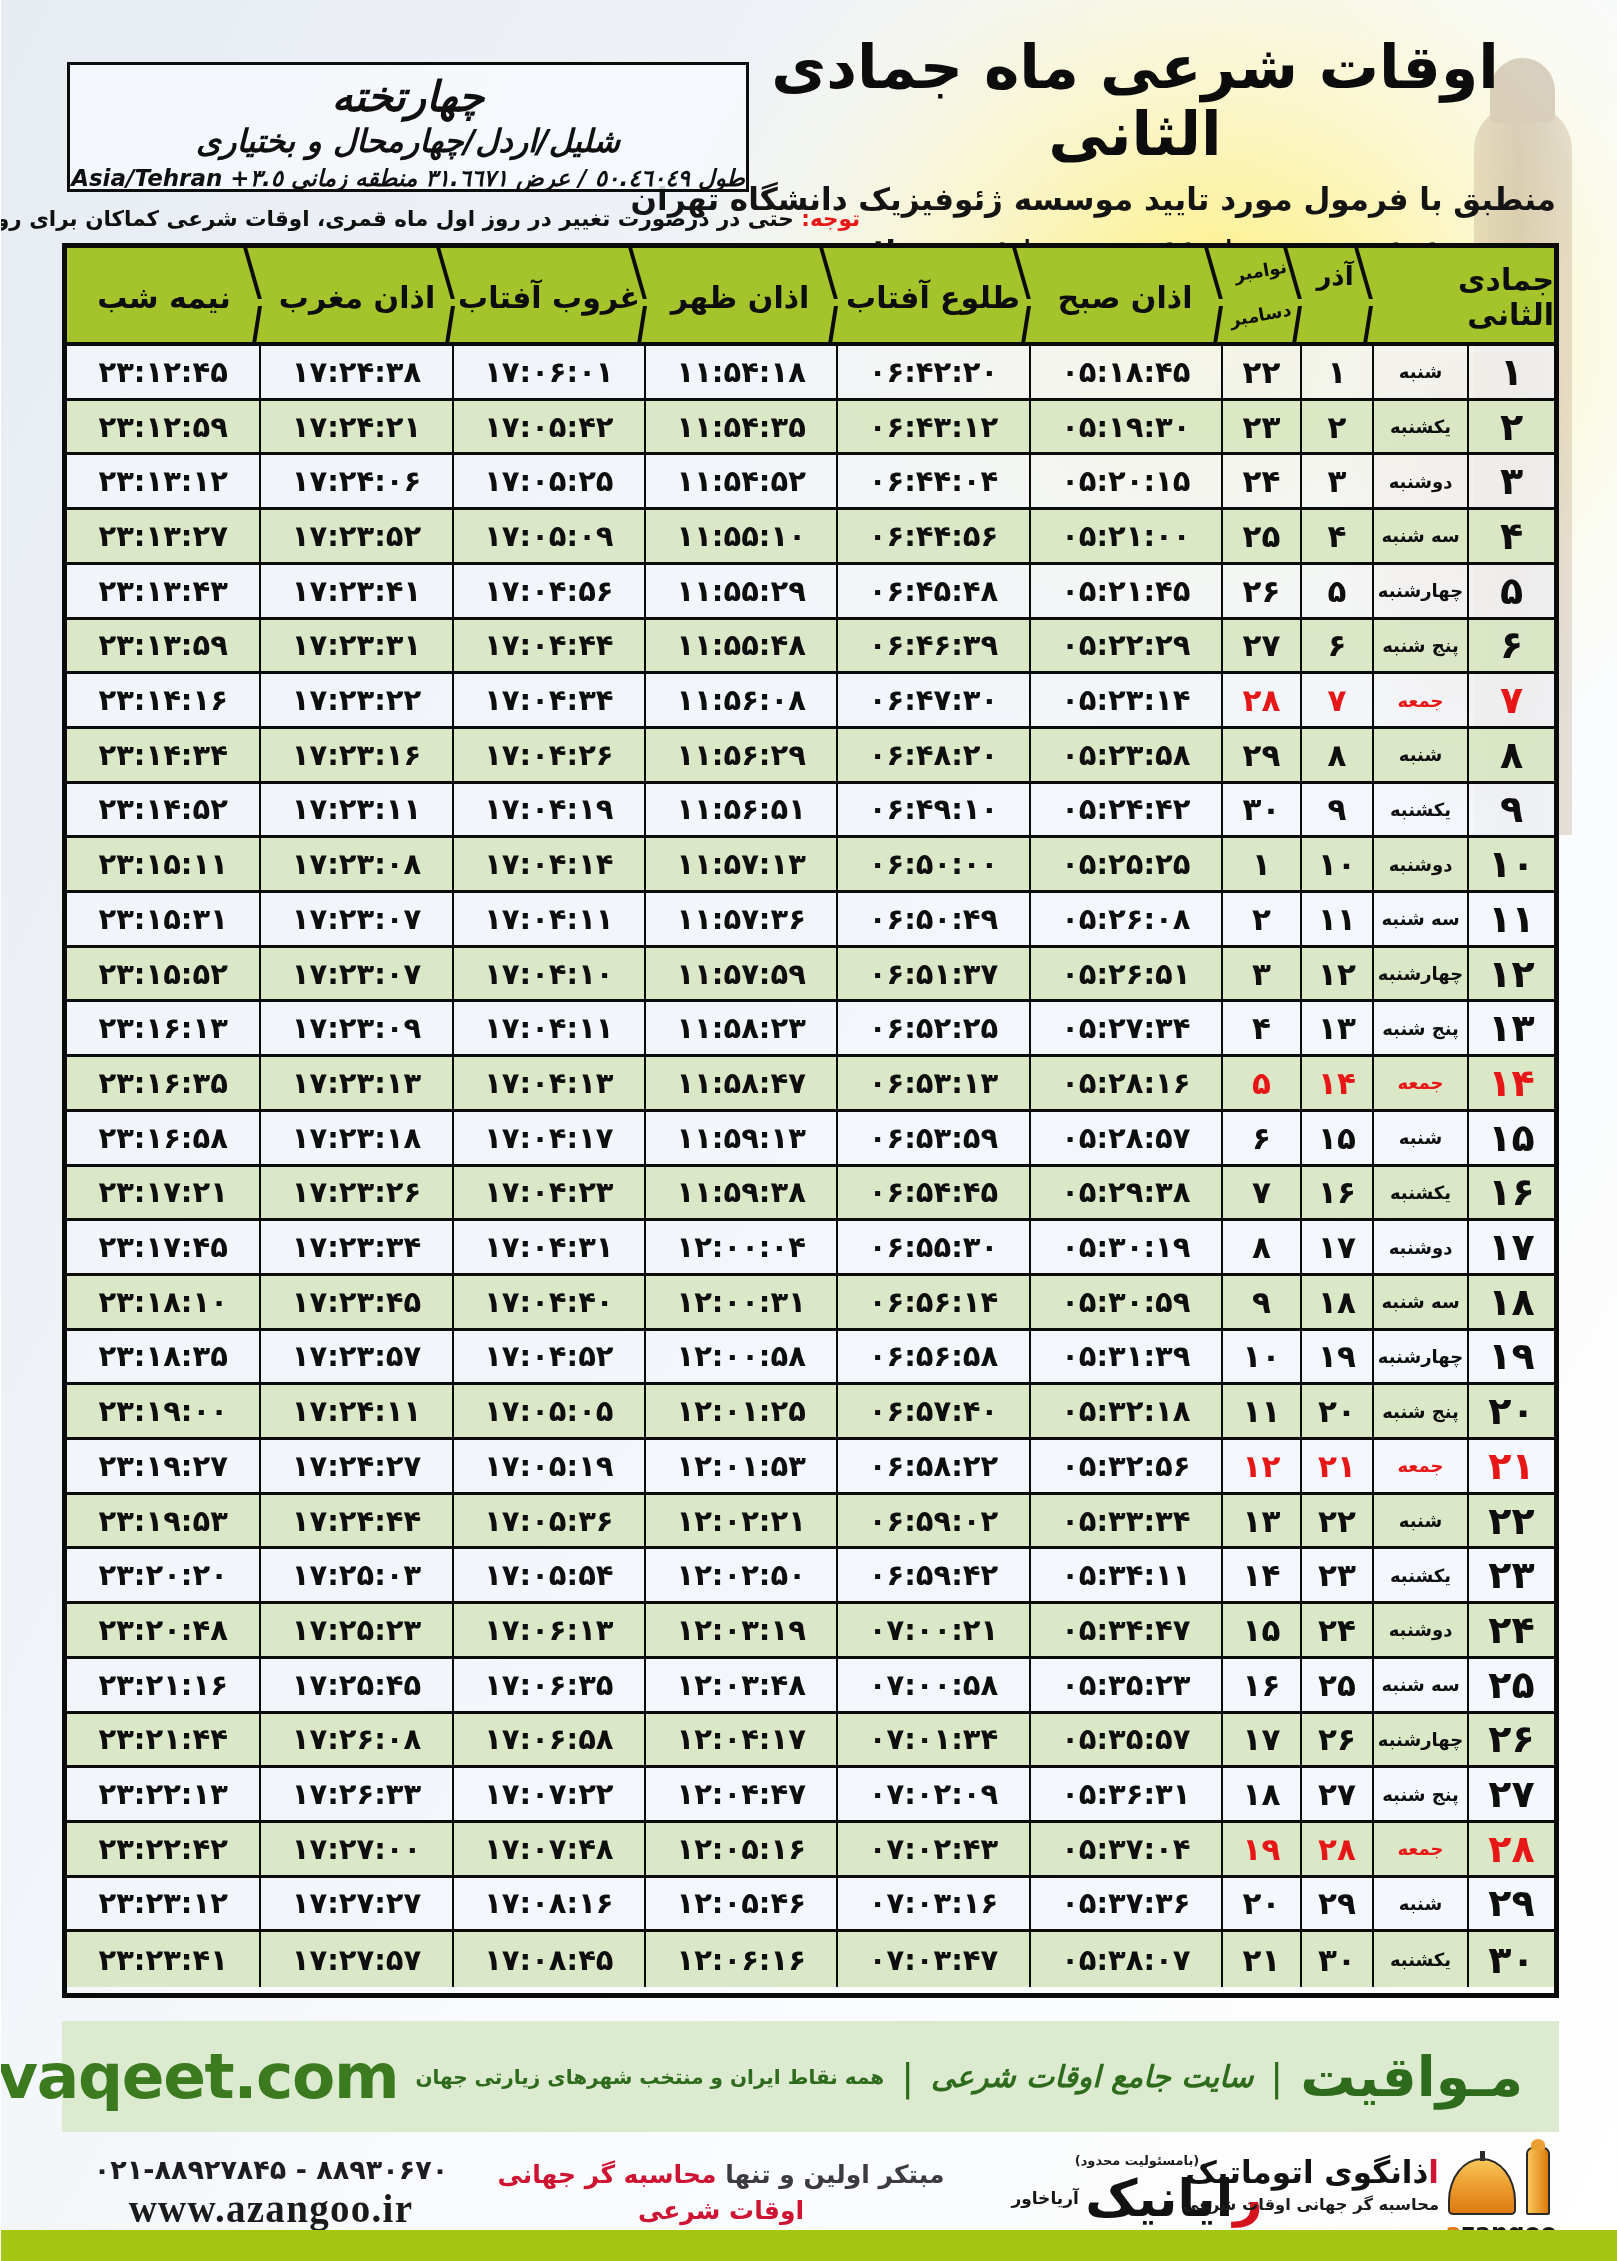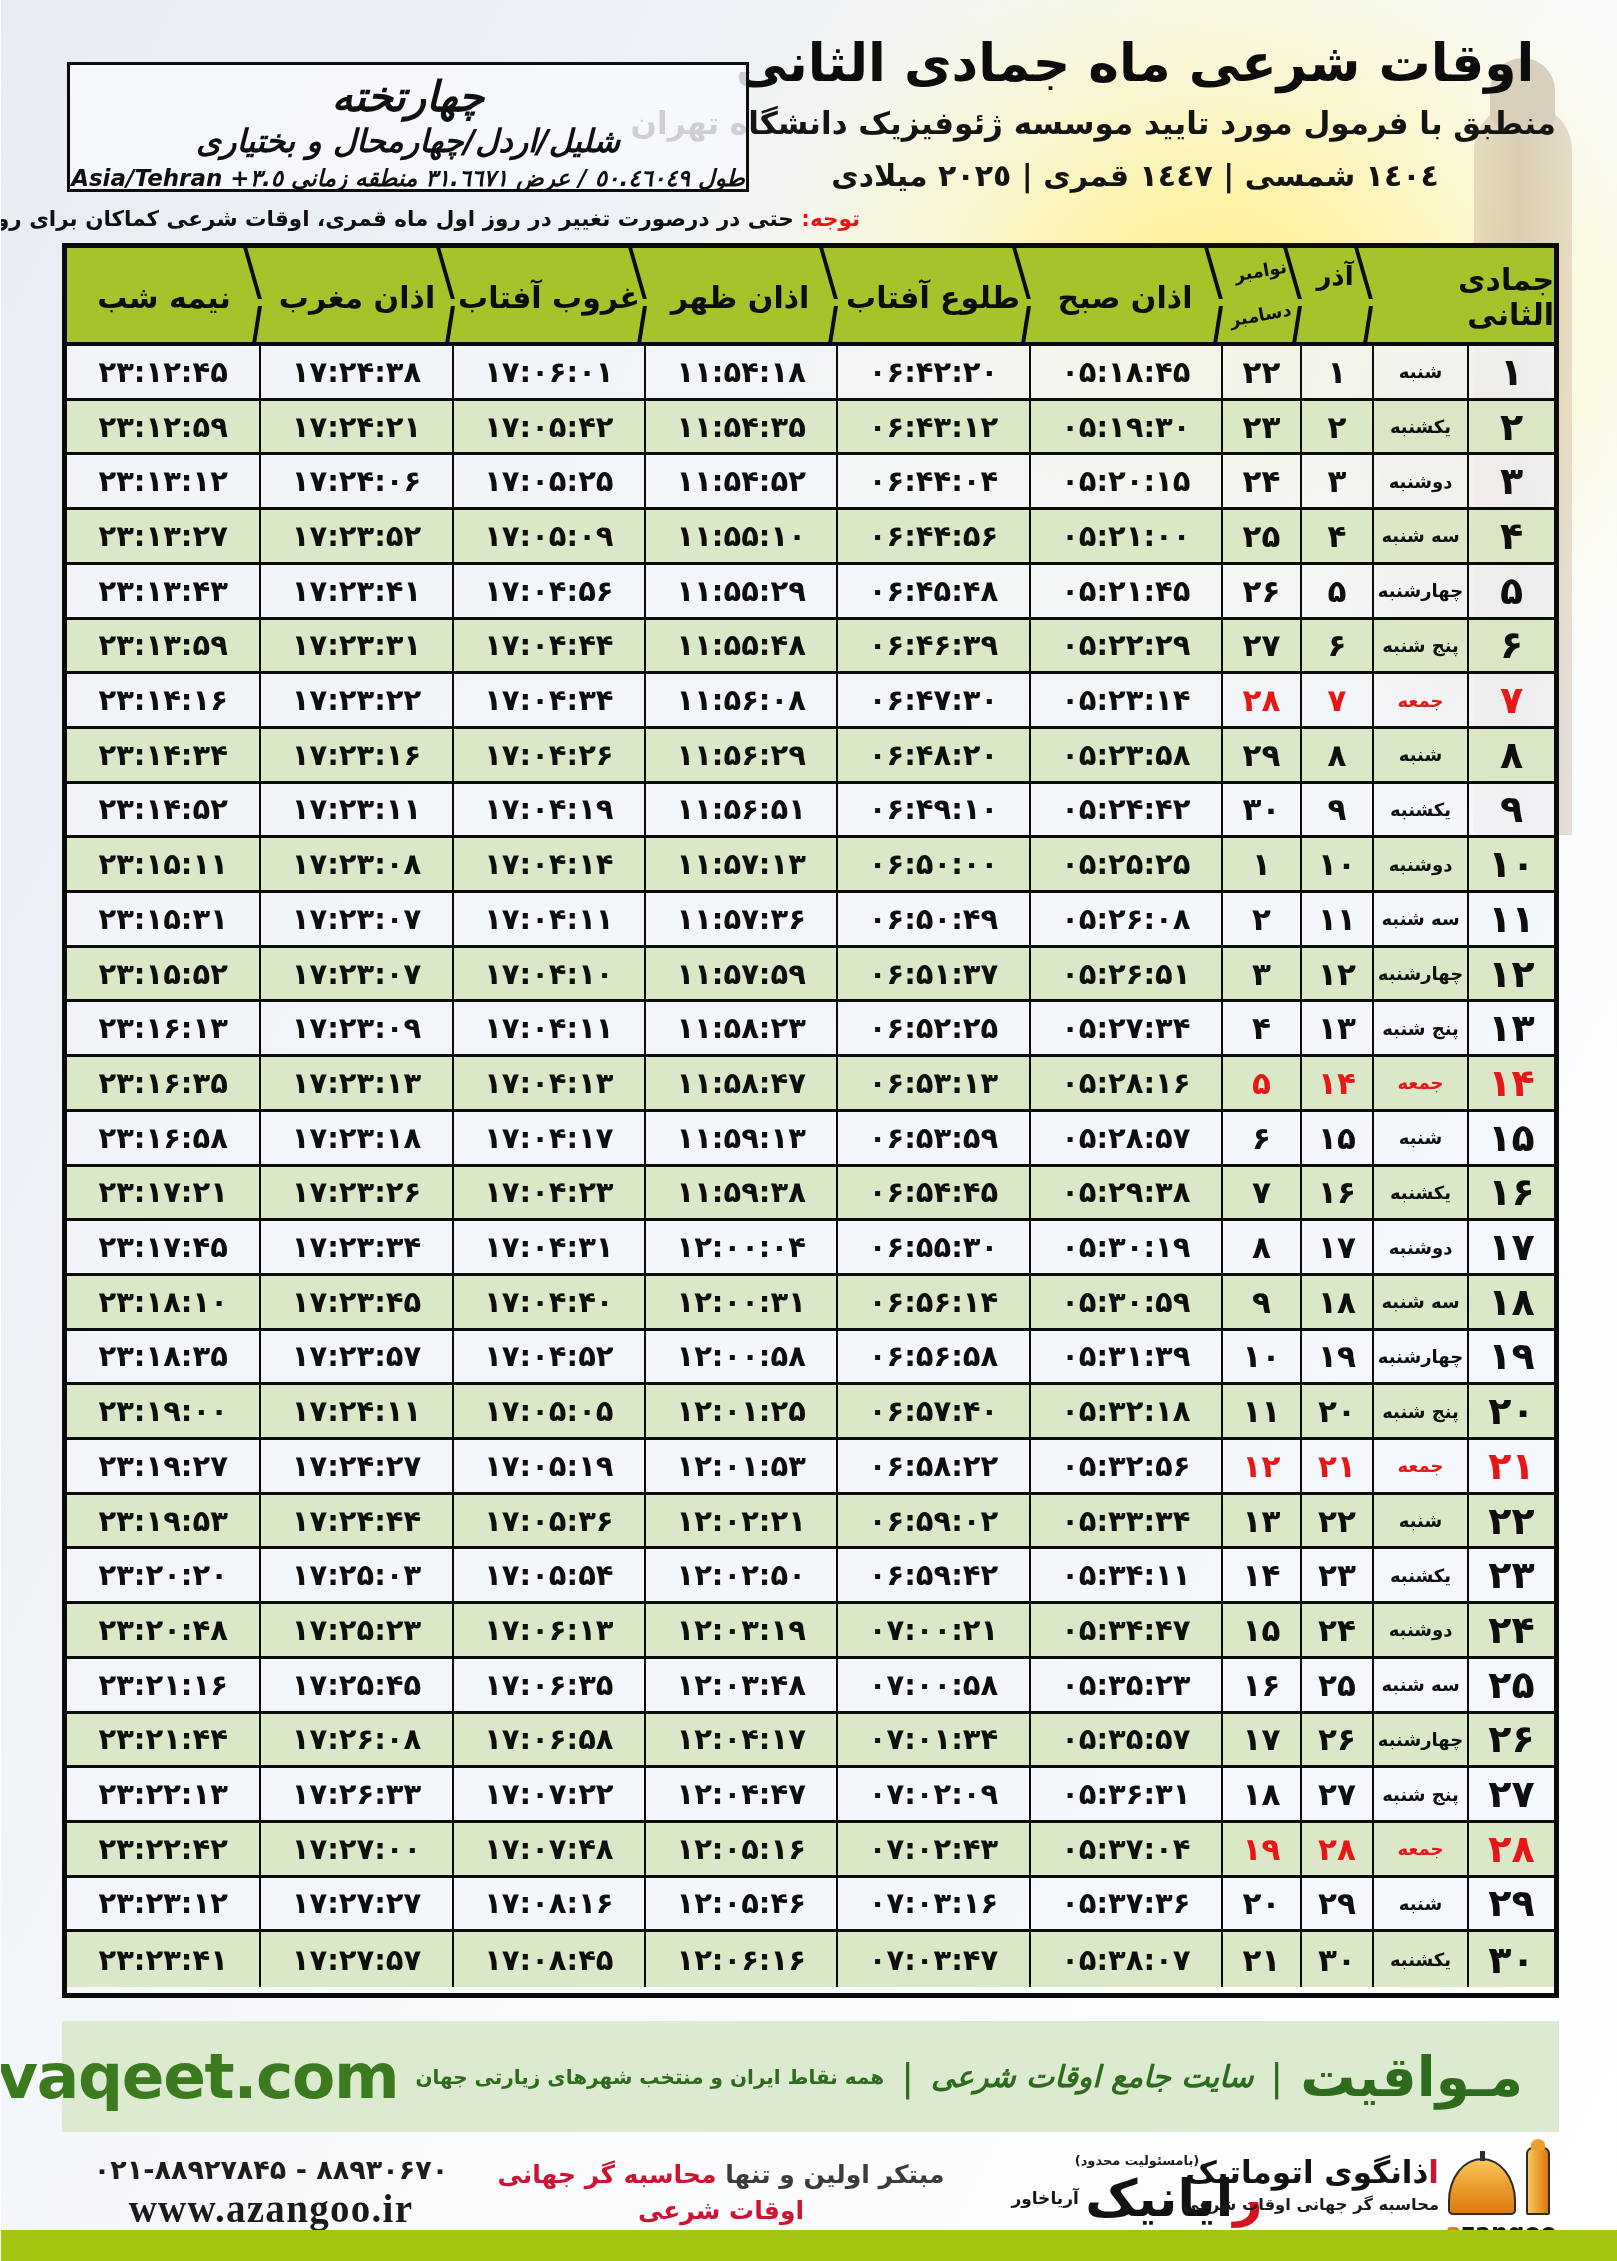--- a/index.html
+++ b/index.html
@@ -15,21 +15,21 @@
     background: linear-gradient(90deg,#b49a7e,#8d6f52 45%,#b49a7e); border-radius:46px 46px 0 0; }
   .bg-tower::before { content:""; position:absolute; top:-46px; left:16.3px; width:65px; height:65px;
     background:#8d6f52; border-radius:50% 50% 10% 10%; }
   .bg-blob1 { position:absolute; right:65px; top:352px; width:215px; height:457px; opacity:0.33; pointer-events:none;
     background: radial-gradient(ellipse at 60% 30%, #e8803a 0%, rgba(220,110,60,0.6) 45%, transparent 75%); }
   .bg-blob2 { position:absolute; right:254px; top:274px; width:170px; height:215px; opacity:0.25; pointer-events:none;
     background: radial-gradient(ellipse at 50% 50%, #d9c05a 0%, transparent 70%); }
 
   
   .title-block { position:absolute; right:62px; top:34px; width:842px; text-align:center; direction:rtl; }
-  .main-title { font-size:52px; font-weight:800; line-height:1.12; color:#0c0c0c; }
+  .main-title { font-size:60px; font-weight:800; line-height:1.12; color:#0c0c0c; }
   .sub-title  { font-size:31px; font-weight:700; margin-top:13px; color:#141414; white-space:nowrap; }
   .date-line  { font-size:30px; font-weight:700; margin-top:17px; color:#141414; }
 
   .loc-box { position:absolute; left:67px; top:62px; width:682px; height:130px;
     border:3.9px solid #0d0d0d; background:rgba(246,249,252,0.82); text-align:center; direction:rtl; padding-top:6.5px;font-style:italic; }
   .loc-city   { font-size:42px; font-weight:800; }
   .loc-region { font-size:32px; font-weight:700; margin-top:1.3px; }
   .loc-coords { font-size:23px; font-weight:700; margin-top:5.2px; }
   .ltr { direction:ltr; unicode-bidi:embed; }
 

